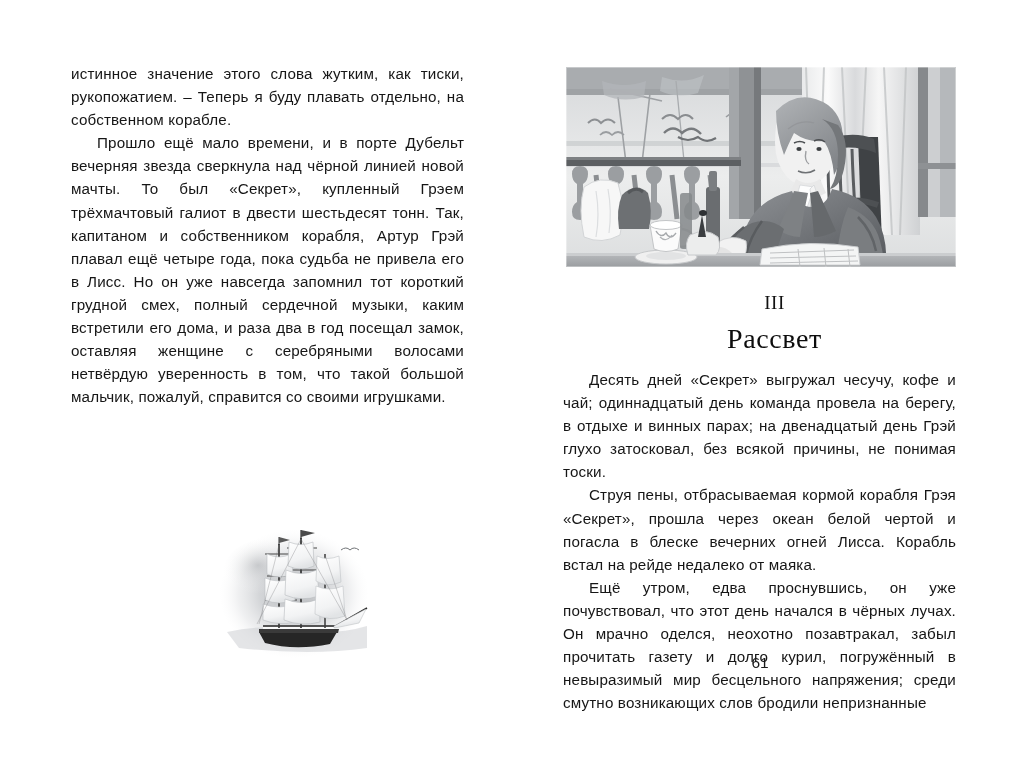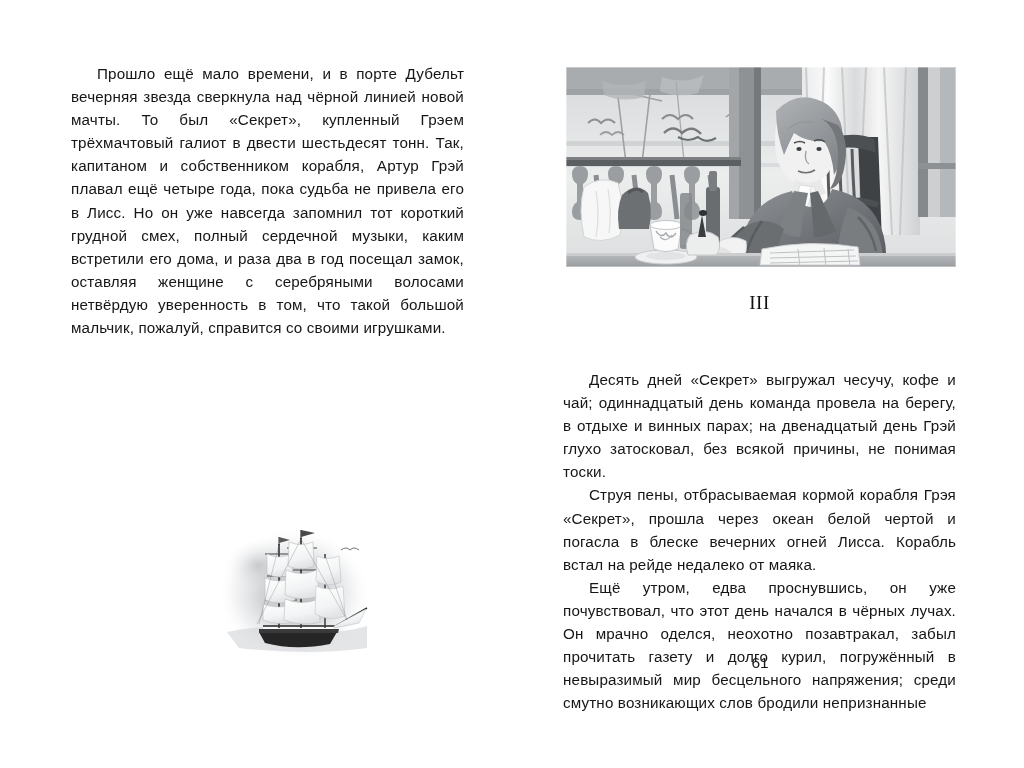--- a/index.html
+++ b/index.html
@@ -66,21 +66,21 @@
     left: 3px;
     top: 67px;
     width: 390px;
     height: 200px;
     overflow: hidden;
   }
   .illustration svg { display: block; width: 100%; height: 100%; }
 
   .chapter-head {
     position: absolute;
-    left: 0;
+    left: 15px;
     top: 292px;
     width: 393px;
     text-align: center;
   }
   .chapter-number {
     font-family: "Liberation Serif", serif;
     font-size: 19px;
     line-height: 22px;
     color: #111111;
     letter-spacing: 0.5px;
@@ -110,20 +110,21 @@
   .folio-inner { display: inline-block; margin-left: 496px; }
 </style>
 </head>
 <body>
 
 <div class="page-spread">
 
   <div class="column column-left">
 
     <div class="left-text-block body-text">
+      <p class="no-indent">истинное значение этого слова жутким, как тиски, рукопожатием. – Теперь я буду плавать отдельно, на собственном корабле.</p>
       <p>Прошло ещё мало времени, и в порте Дубельт вечерняя звезда сверкнула над чёрной линией новой мачты. То был «Секрет», купленный Грэем трёхмачтовый галиот в двести шестьдесят тонн. Так, капитаном и собственником корабля, Артур Грэй плавал ещё четыре года, пока судьба не привела его в Лисс. Но он уже навсегда запомнил тот короткий грудной смех, полный сердечной музыки, каким встретили его дома, и раза два в год посещал замок, оставляя женщине с серебряными волосами нетвёрдую уверенность в том, что такой большой мальчик, пожалуй, справится со своими игрушками.</p>
     </div>
 
     <div class="ship-vignette">
       <svg viewBox="0 0 215 148" xmlns="http://www.w3.org/2000/svg">
         <defs>
           <radialGradient id="cloudHalo" cx="50%" cy="50%" r="52%">
             <stop offset="0%" stop-color="#a9acb0" stop-opacity="0.80"></stop>
             <stop offset="45%" stop-color="#b9bcc0" stop-opacity="0.62"></stop>
             <stop offset="72%" stop-color="#d2d4d7" stop-opacity="0.36"></stop>
@@ -333,20 +334,21 @@
             <path d="M232 182 l2 18 M258 181 l2 19 M282 182 l2 18"></path>
           </g>
 
           <rect x="0" y="0" width="390" height="200" fill="none" stroke="#ffffff" stroke-width="2" opacity="0.35"></rect>
         </g>
       </svg>
     </div>
 
     <div class="chapter-head">
       <div class="chapter-number">III</div>
+      <div class="chapter-title">Рассвет</div>
     </div>
 
     <div class="right-text-block body-text">
       <p>Десять дней «Секрет» выгружал чесучу, кофе и чай; одиннадцатый день команда провела на берегу, в отдыхе и винных парах; на двенадцатый день Грэй глухо затосковал, без всякой причины, не понимая тоски.</p>
       <p>Струя пены, отбрасываемая кормой корабля Грэя «Секрет», прошла через океан белой чертой и погасла в блеске вечерних огней Лисса. Корабль встал на рейде недалеко от маяка.</p>
       <p>Ещё утром, едва проснувшись, он уже почувствовал, что этот день начался в чёрных лучах. Он мрачно оделся, неохотно позавтракал, забыл прочитать газету и долго курил, погружённый в невыразимый мир бесцельного напряжения; среди смутно возникающих слов бродили непризнанные</p>
     </div>
   </div>
 
   <div class="folio">

